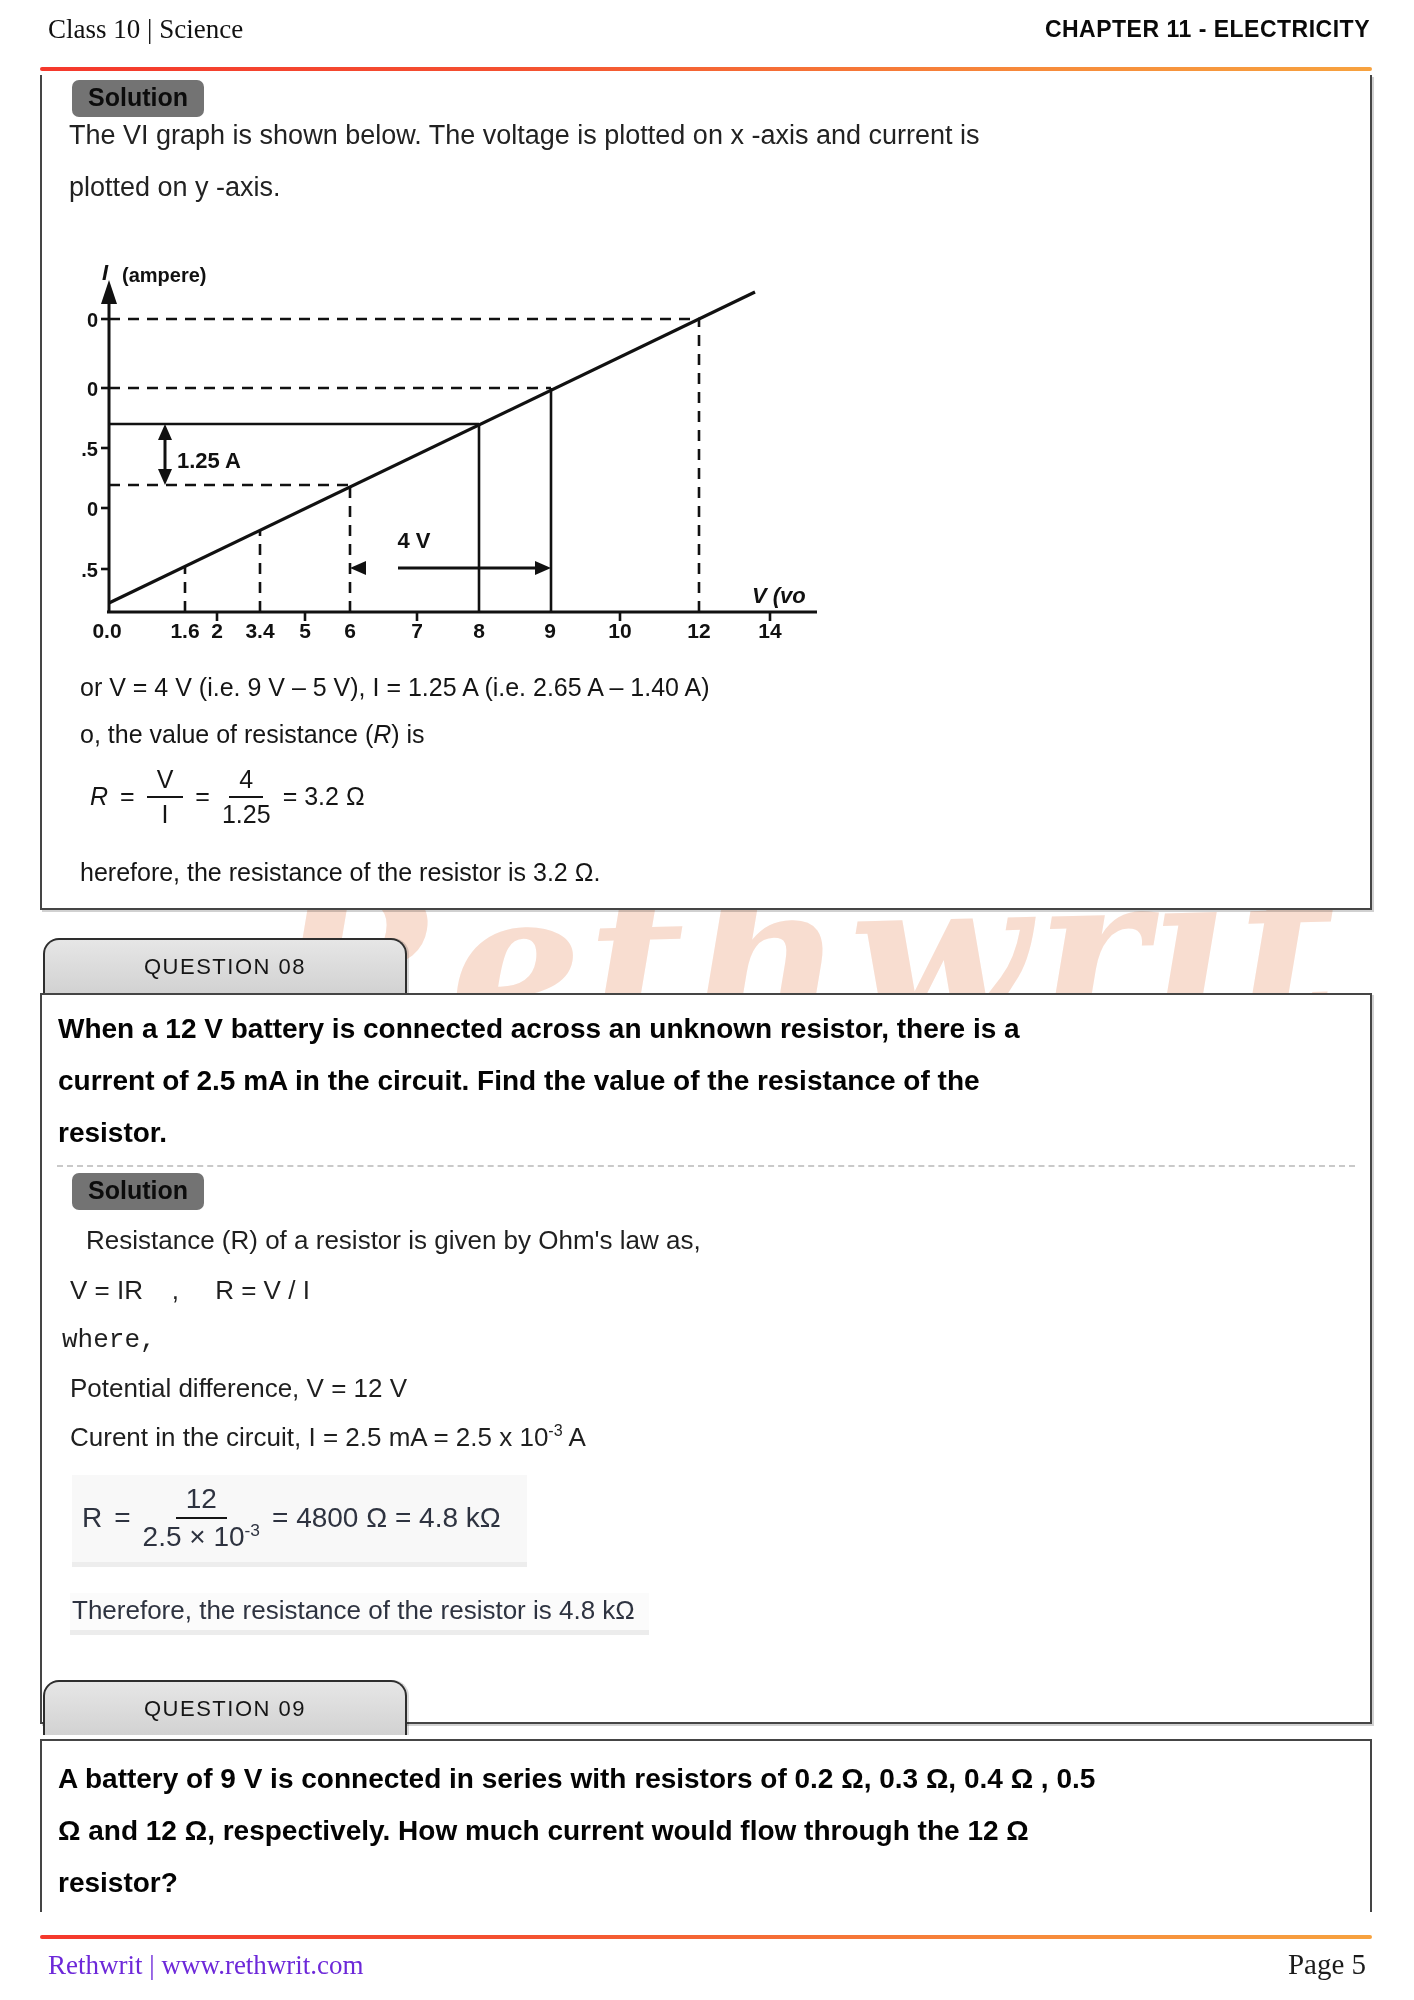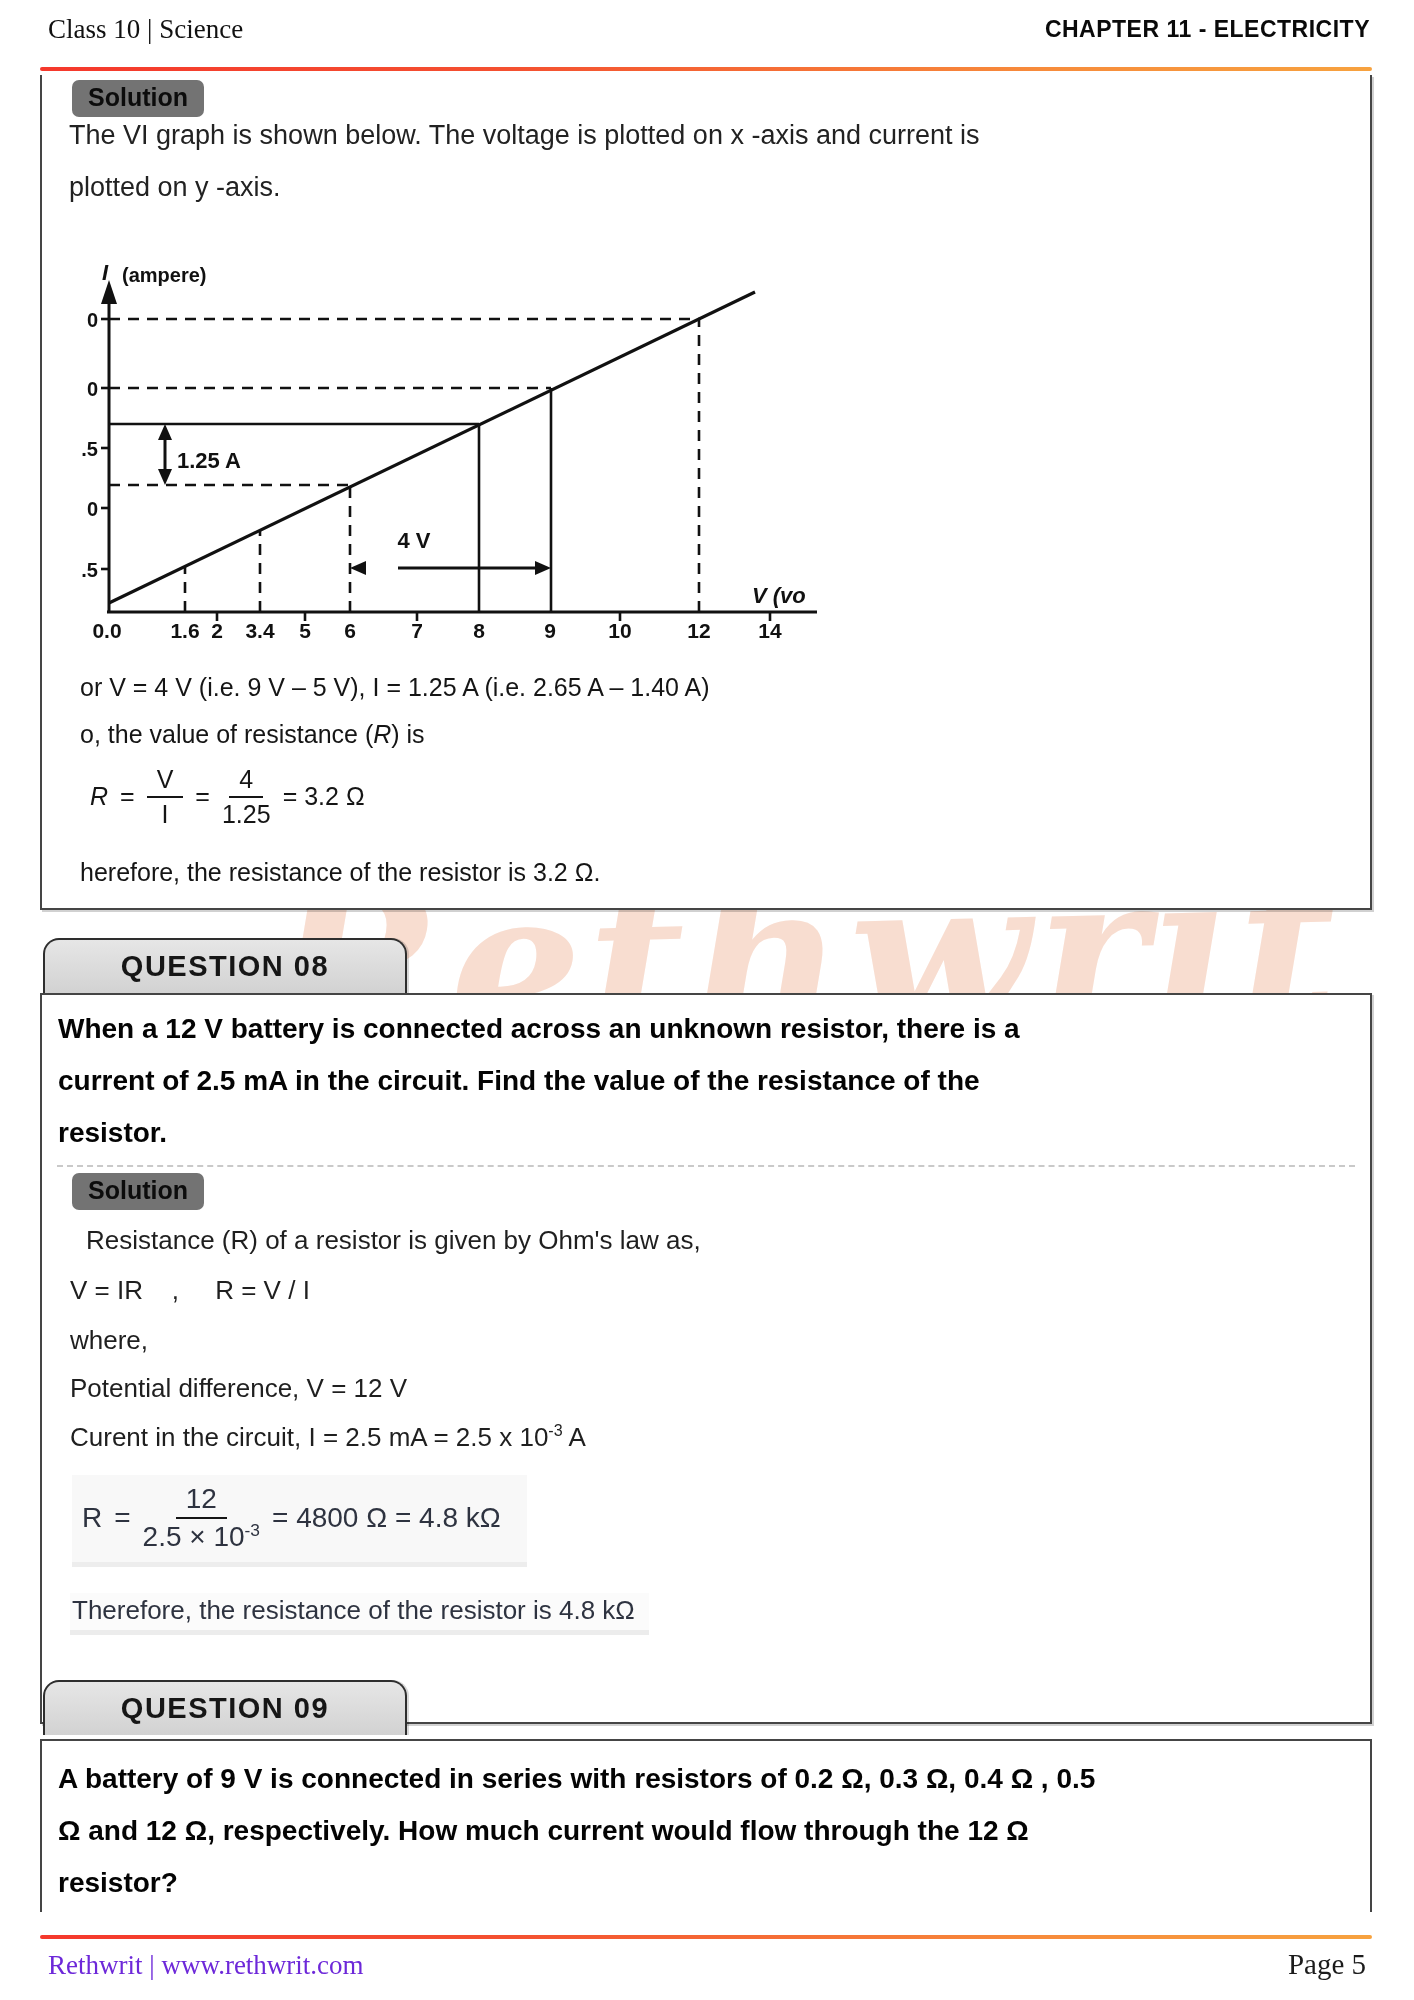--- a/index.html
+++ b/index.html
@@ -34,21 +34,21 @@
   .box2{top:993px;height:731px;}
   .box3{top:1739px;height:173px;border-bottom:none;box-shadow:none;}
 
   .tab{position:absolute;left:43px;width:364px;height:55px;z-index:2;
     background:linear-gradient(#e6e6e6,#d2d2d2);
     border:2.5px solid #2e2e2e;border-bottom:none;border-radius:16px 16px 0 0;
     box-shadow:2px 0 0 rgba(0,0,0,.15);box-sizing:border-box;
     display:flex;align-items:center;justify-content:center;}
   .tab8{top:938px;}
   .tab9{top:1680px;}
-  .tab-label{font-size:29px;letter-spacing:1.5px;color:#161616;font-weight:bold;}
+  .tab-label{font-size:22px;letter-spacing:1.5px;color:#161616;}
 
   
   .sol-label{position:absolute;background:#737373;border-radius:7px;
     font-weight:bold;font-size:25px;color:#0c0c0c;padding:3px 16px 5px 16px;}
 
   
   .body-line{position:absolute;font-size:27px;color:#222;white-space:pre;}
   .img-line{position:absolute;font-size:25px;color:#151515;white-space:pre;}
   .q-line{position:absolute;font-size:28px;font-weight:bold;color:#040404;white-space:pre;}
   .sol-line{position:absolute;font-size:26px;color:#1f1f1f;white-space:pre;}
@@ -187,21 +187,21 @@
   <div class="q-line" style="left:16px;top:18px;">When a 12 V battery is connected across an unknown resistor, there is a</div>
   <div class="q-line" style="left:16px;top:70px;">current of 2.5 mA in the circuit. Find the value of the resistance of the</div>
   <div class="q-line" style="left:16px;top:122px;">resistor.</div>
 
   <div class="dashed-sep" style="top:170px;"></div>
 
   <div class="sol-label" style="left:30px;top:178px;">Solution</div>
 
   <div class="sol-line" style="left:44px;top:230px;">Resistance (R) of a resistor is given by Ohm's law as,</div>
   <div class="sol-line" style="left:28px;top:280px;">V = IR    ,     R = V / I</div>
-  <div class="sol-line" style="left:28px;top:330px;">where,</div>
+  <div class="sol-line" style="left:20px;top:330px;font-family:Liberation Mono, monospace;">where,</div>
   <div class="sol-line" style="left:28px;top:378px;">Potential difference, V = 12 V</div>
   <div class="sol-line" style="left:28px;top:426px;"><span>Curent in the circuit, I = 2.5 mA = 2.5 x 10</span><sup>-3</sup><span> A</span></div>
 
   <div class="formula formula2" style="left:30px;top:480px;">
     <span>R</span>
     <span>=</span>
     <span class="frac">
       <span class="num">12</span>
       <span class="den"><span>2.5 × 10</span><sup>-3</sup></span>
     </span>

